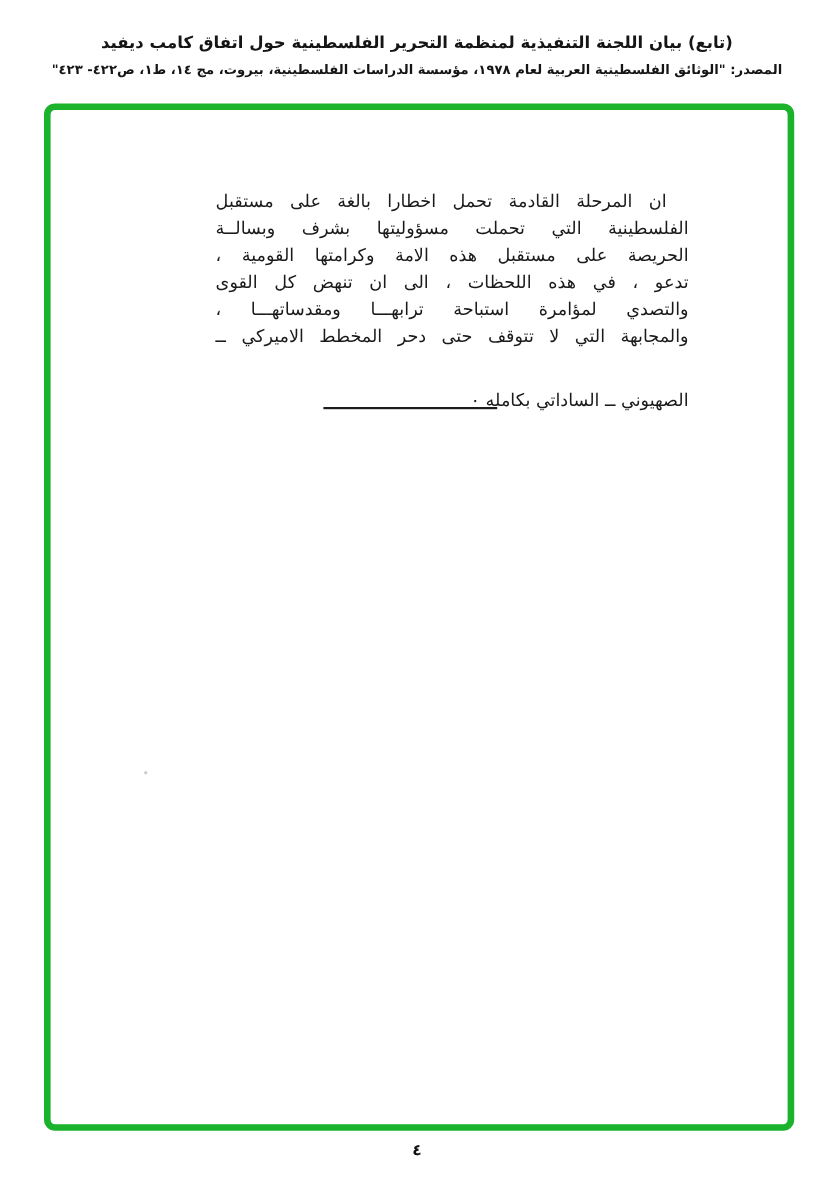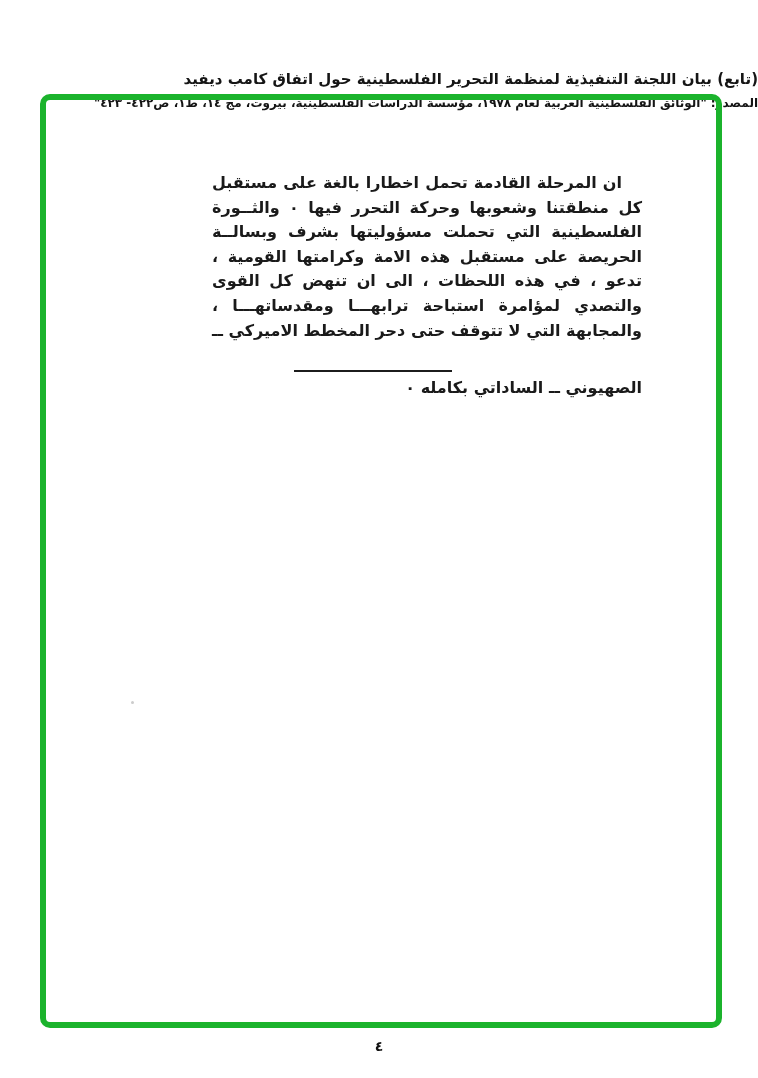--- a/index.html
+++ b/index.html
@@ -11,22 +11,22 @@
     font-family: "DejaVu Sans", sans-serif;
     color: #151515;
     overflow: hidden;
   }
   
   .doc-header {
     position: absolute;
     top: 30px;
     left: 0;
     right: 0;
+    text-align: center;
     direction: rtl;
-    margin-top: 40px;
   }
   .doc-header .title-line {
     font-size: 15px;
     font-weight: bold;
     letter-spacing: 0;
   }
   .doc-header .source-line {
     font-size: 12px;
     font-weight: bold;
     margin-top: 8px;
@@ -38,26 +38,26 @@
     top: 94px;
     width: 670px;
     height: 922px;
     border: 6px solid #1bb32c;
     border-radius: 10px;
     background: transparent;
   }
   
   .body-text {
     position: absolute;
-    left: 212px;
+    left: 196px;
     top: 171px;
     width: 430px;
     direction: rtl;
     font-size: 16px;
-    font-weight: bold;
+    font-weight: normal;
     line-height: 24.6px;
     color: #1a1a1a;
   }
   .body-line {
     text-align: justify;
     text-align-last: justify;
   }
   .body-line.first-line { text-indent: 20px; }
   .body-line.last-line { text-align-last: right; margin-top: 33px; }
   
@@ -98,21 +98,20 @@
 
   <div class="doc-header">
     <div class="title-line">(تابع)  بيان اللجنة التنفيذية لمنظمة التحرير الفلسطينية حول اتفاق كامب ديفيد</div>
     <div class="source-line">المصدر: "الوثائق الفلسطينية العربية لعام ١٩٧٨، مؤسسة الدراسات الفلسطينية، بيروت، مج ١٤، ط١، ص٤٢٢- ٤٢٣"</div>
   </div>
 
   <div class="green-frame"></div>
 
   <div class="body-text">
     <div class="body-line first-line">ان المرحلة القادمة تحمل اخطارا بالغة على مستقبل</div>
-    <div class="body-line">كل منطقتنا وشعوبها وحركة التحرر فيها ٠ والثــورة</div>
     <div class="body-line">الفلسطينية التي تحملت مسؤوليتها بشرف وبسالــة</div>
     <div class="body-line">الحريصة على مستقبل هذه الامة وكرامتها القومية ،</div>
     <div class="body-line">تدعو ، في هذه اللحظات ، الى ان تنهض كل القوى</div>
     <div class="body-line">والتصدي لمؤامرة استباحة ترابهـــا ومقدساتهـــا ،</div>
     <div class="body-line">والمجابهة التي لا تتوقف حتى دحر المخطط الاميركي ــ</div>
     <div class="body-line last-line">الصهيوني ــ الساداتي بكامله ٠</div>
   </div>
 
   <div class="end-divider"></div>
 

